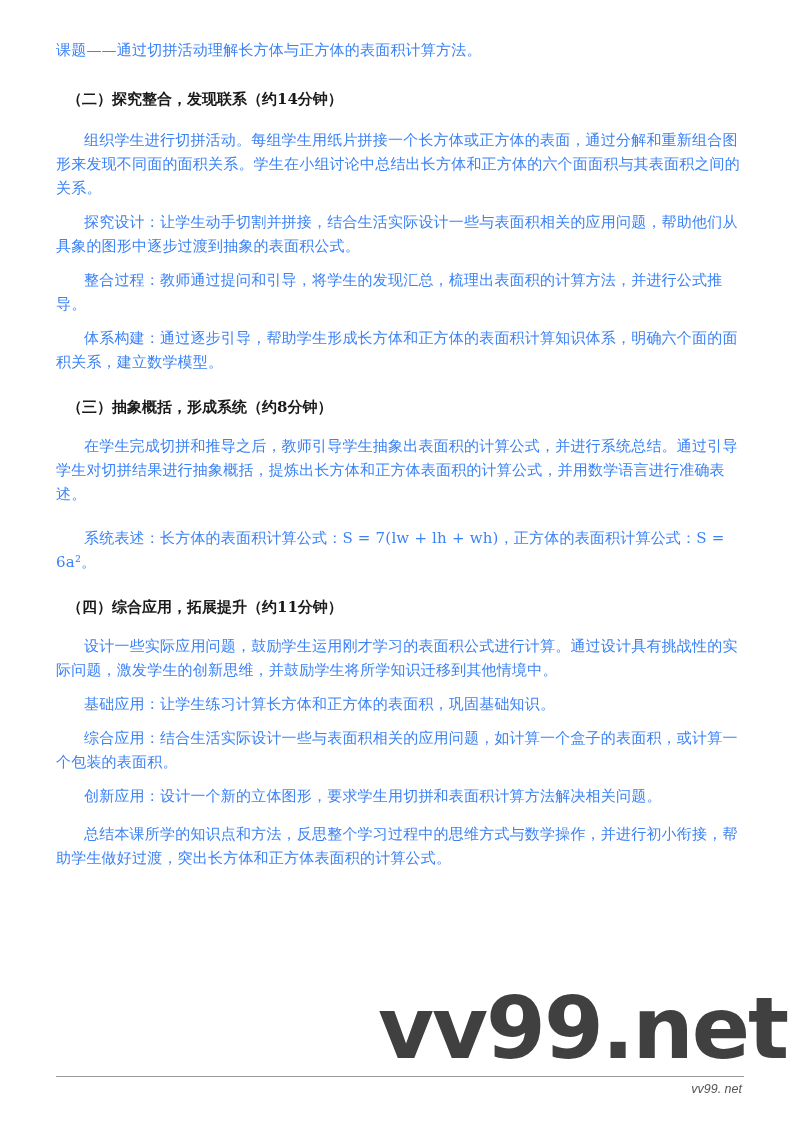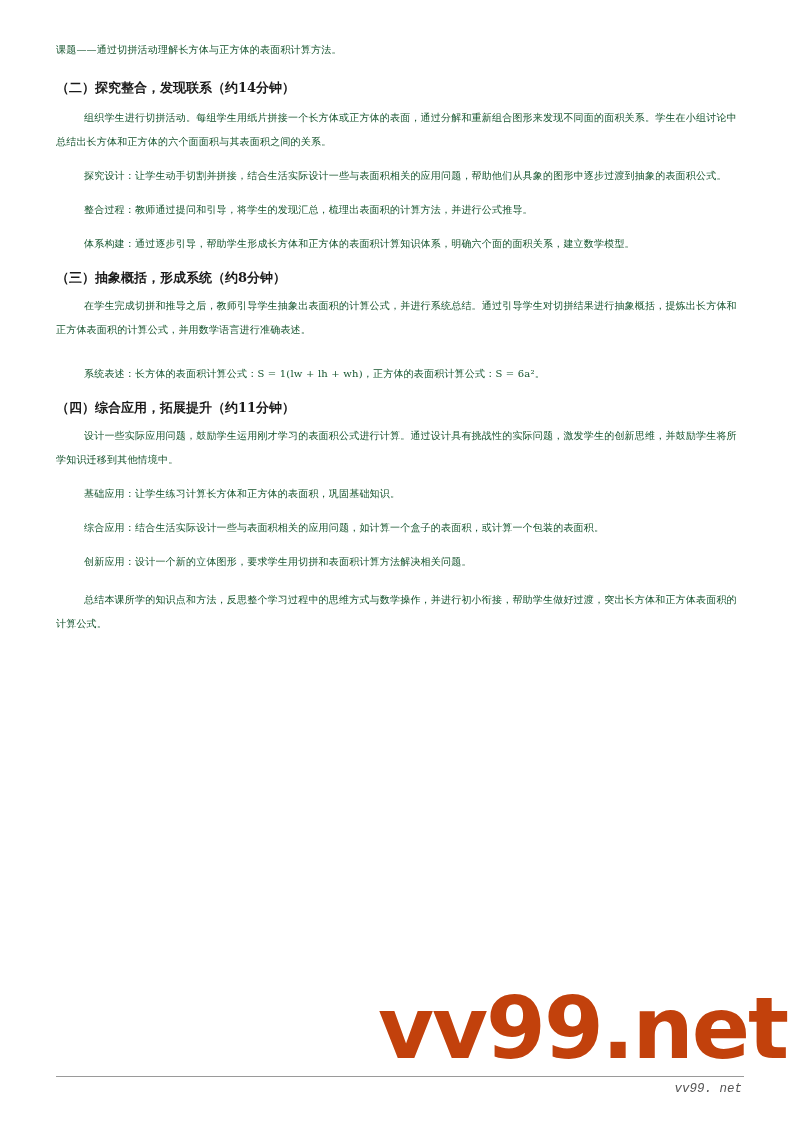--- a/index.html
+++ b/index.html
@@ -1,30 +1,30 @@
 <!DOCTYPE html>
 <html><head>
 <meta charset="utf-8">
 <style>
   html, body { margin: 0; padding: 0; background: #ffffff; }
   body { width: 800px; height: 1130px; position: relative; overflow: hidden;
          font-family: "DejaVu Serif", "Liberation Serif", serif; color: #222; }
   .page { position: absolute; left: 0; top: 0; width: 800px; height: 1130px; }
   .content { position: absolute; left: 56px; top: 38px; width: 688px; }
-  p { margin: 0; font-size: 10px; line-height: 24px; letter-spacing: 0.2px; color: #14532d; }
+  p { margin: 0; font-size: 15px; line-height: 24px; letter-spacing: 0.2px; color: #3b82f6; }
   p.indent { text-indent: 28px; }
-  .h3 { font-weight: bold; font-size: 13px; line-height: 24px; color: #1a1a1a; margin: 0; }
+  .h3 { font-weight: bold; font-size: 15px; line-height: 24px; color: #1a1a1a; margin: 11px; }
   .h2 { font-weight: bold; font-size: 18px; line-height: 26px; color: #1a1a1a; margin: 0; }
   .gap-s { height: 10px; }
   .gap-m { height: 14px; }
   .watermark { position: absolute; left: 378px; top: 985px; font-family: "DejaVu Sans", sans-serif;
-               font-weight: bold; font-size: 86px; color: #c2410c; letter-spacing: -2px; z-index: 0; line-height: 1; }
+               font-weight: bold; font-size: 86px; color: #404040; letter-spacing: -2px; z-index: 0; line-height: 1; }
   .front { position: relative; z-index: 1; }
   .footer-rule { position: absolute; left: 56px; top: 1076px; width: 688px; height: 0; border-top: 1.5px solid #9a9a9a; }
-  .footer-site { position: absolute; right: 58px; top: 1082px; font-family: Liberation Mono, monospace; font-style: italic;
+  .footer-site { position: absolute; right: 58px; top: 1082px; font-family: Liberation Sans, sans-serif; font-style: italic;
                  font-size: 12.5px; color: #555; }
 </style>
 </head>
 <body>
 
 <div class="page">
   <div class="watermark">vv99.net</div>
 
   <div class="content front">
     <p>课题——通过切拼活动理解长方体与正方体的表面积计算方法。</p>
@@ -42,21 +42,21 @@
       <p class="indent">体系构建：通过逐步引导，帮助学生形成长方体和正方体的表面积计算知识体系，明确六个面的面积关系，建立数学模型。</p>
     </div>
     <div class="gap-s"></div>
 
     <div>
       <div class="h3">（三）抽象概括，形成系统（约8分钟）</div>
       <div style="height:4px"></div>
       <p class="indent">在学生完成切拼和推导之后，教师引导学生抽象出表面积的计算公式，并进行系统总结。通过引导学生对切拼结果进行抽象概括，提炼出长方体和正方体表面积的计算公式，并用数学语言进行准确表述。</p>
       <div class="gap-s"></div>
       <div class="gap-s"></div>
-      <p class="indent">系统表述：长方体的表面积计算公式：S = 1(lw + lh + wh)，正方体的表面积计算公式：S = 6a²。</p>
+      <p class="indent">系统表述：长方体的表面积计算公式：S = 7(lw + lh + wh)，正方体的表面积计算公式：S = 6a²。</p>
     </div>
     <div class="gap-s"></div>
 
     <div>
       <div class="h3">（四）综合应用，拓展提升（约11分钟）</div>
       <div style="height:4px"></div>
       <p class="indent">设计一些实际应用问题，鼓励学生运用刚才学习的表面积公式进行计算。通过设计具有挑战性的实际问题，激发学生的创新思维，并鼓励学生将所学知识迁移到其他情境中。</p>
       <div class="gap-s"></div>
       <p class="indent">基础应用：让学生练习计算长方体和正方体的表面积，巩固基础知识。</p>
       <div class="gap-s"></div>

